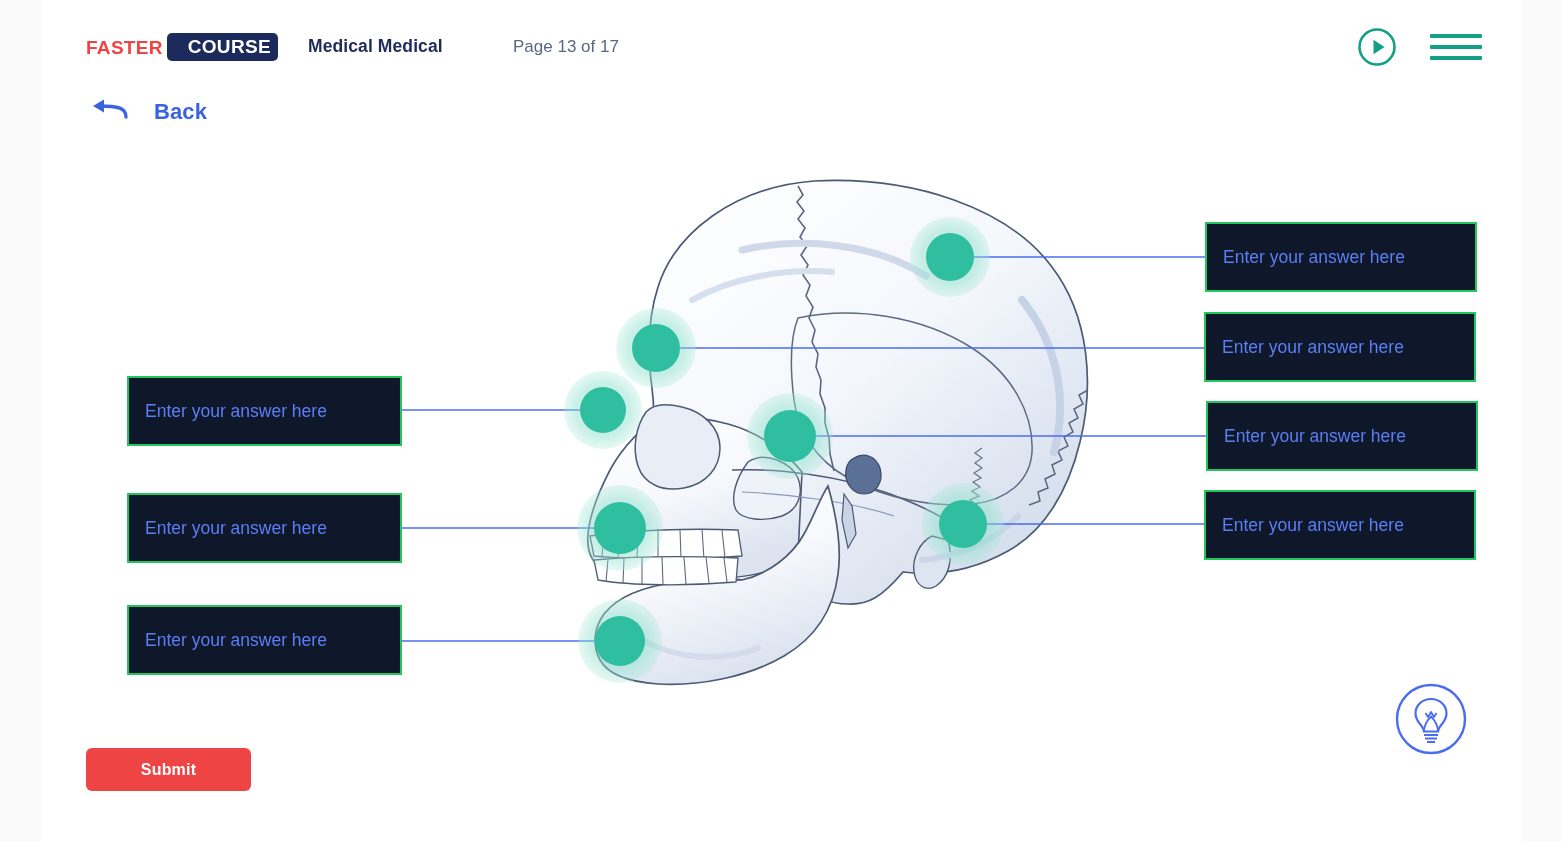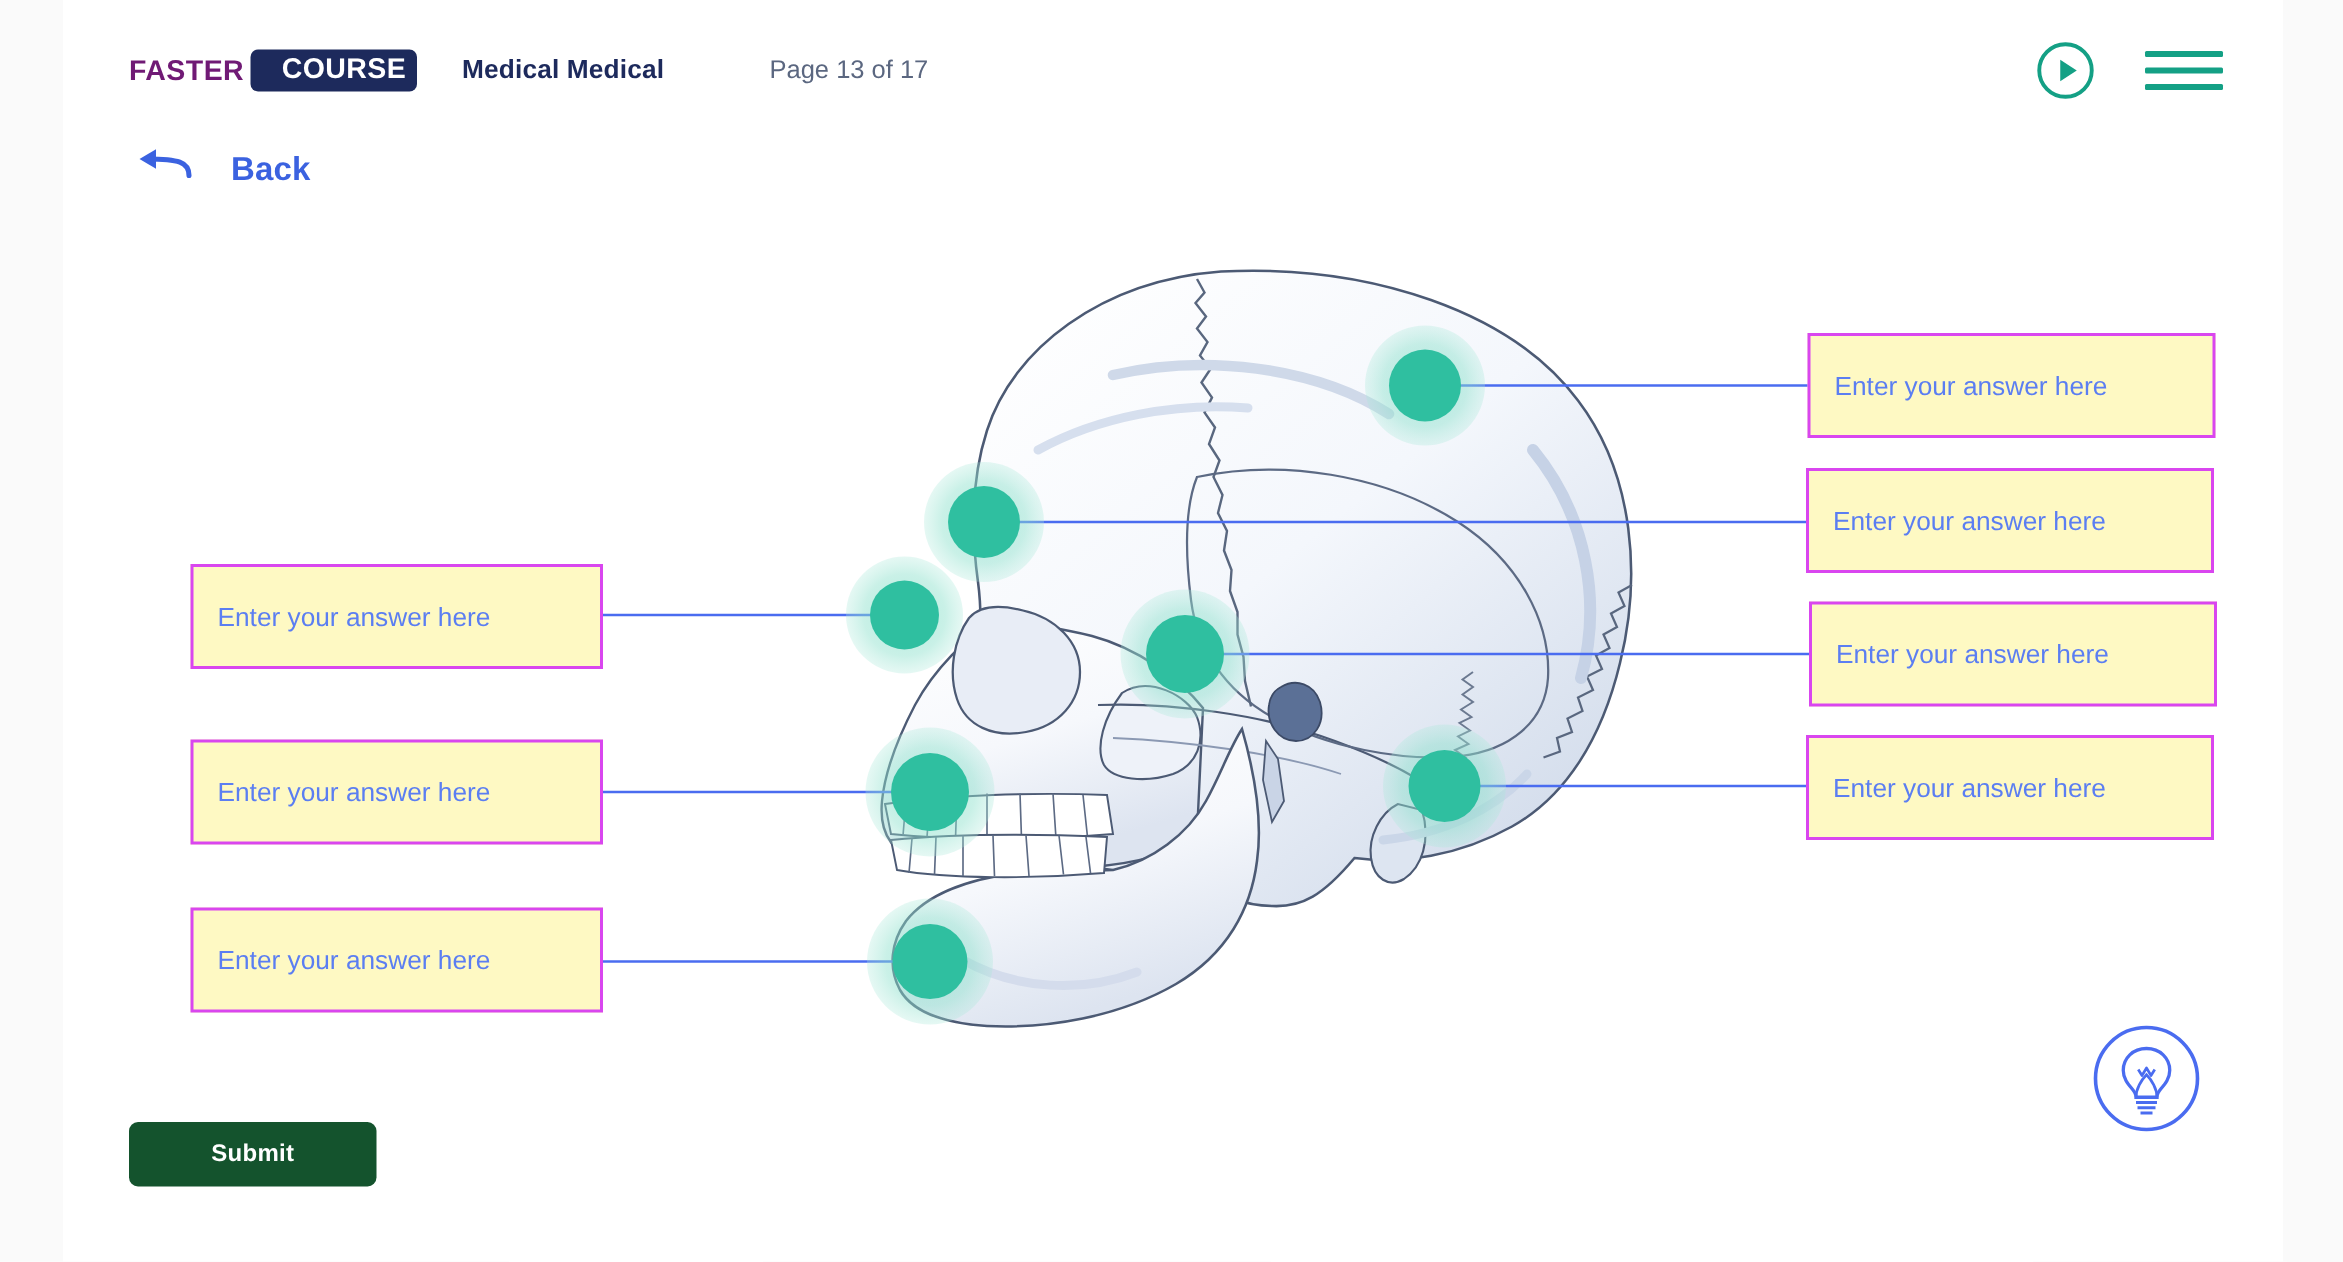--- a/index.html
+++ b/index.html
@@ -34,21 +34,21 @@
     left: 44px;
     top: 33px;
     display: flex;
     align-items: center;
     gap: 0px;
   }
   .brand-faster {
     font-size: 19px;
     font-weight: bold;
     letter-spacing: 0.3px;
-    color: #701a75;
+    color: #ef4444;
     line-height: 1;
   }
   .brand-course {
     font-size: 19px;
     font-weight: bold;
     letter-spacing: 0.3px;
     color: #ffffff;
     background: #1d2a5c;
     border-radius: 5px;
     padding: 4px 7px 5px 21px;
@@ -137,42 +137,42 @@
     top: 231px;
     width: 400px;
     font-size: 16.5px;
     line-height: 31px;
     color: #39486b;
   }
 
   
   .answer-box {
     position: absolute;
-    border: 2px solid #d946ef;
-    background: #fef9c3;
+    border: 2px solid #22c55e;
+    background: #0f172a;
     display: flex;
     align-items: center;
     cursor: text;
   }
   .answer-box .ph {
     font-size: 17.5px;
     color: #5b7ef2;
     padding-left: 16px;
     white-space: nowrap;
     pointer-events: none;
   }
 
   
   .submit-btn {
     position: absolute;
     left: 44px;
     top: 748px;
     width: 165px;
     height: 43px;
-    background: #14532d;
+    background: #ef4444;
     border: none;
     border-radius: 6px;
     color: #ffffff;
     font-family: "Liberation Sans", sans-serif;
     font-size: 16px;
     font-weight: bold;
     letter-spacing: 0.2px;
     cursor: pointer;
   }
 

